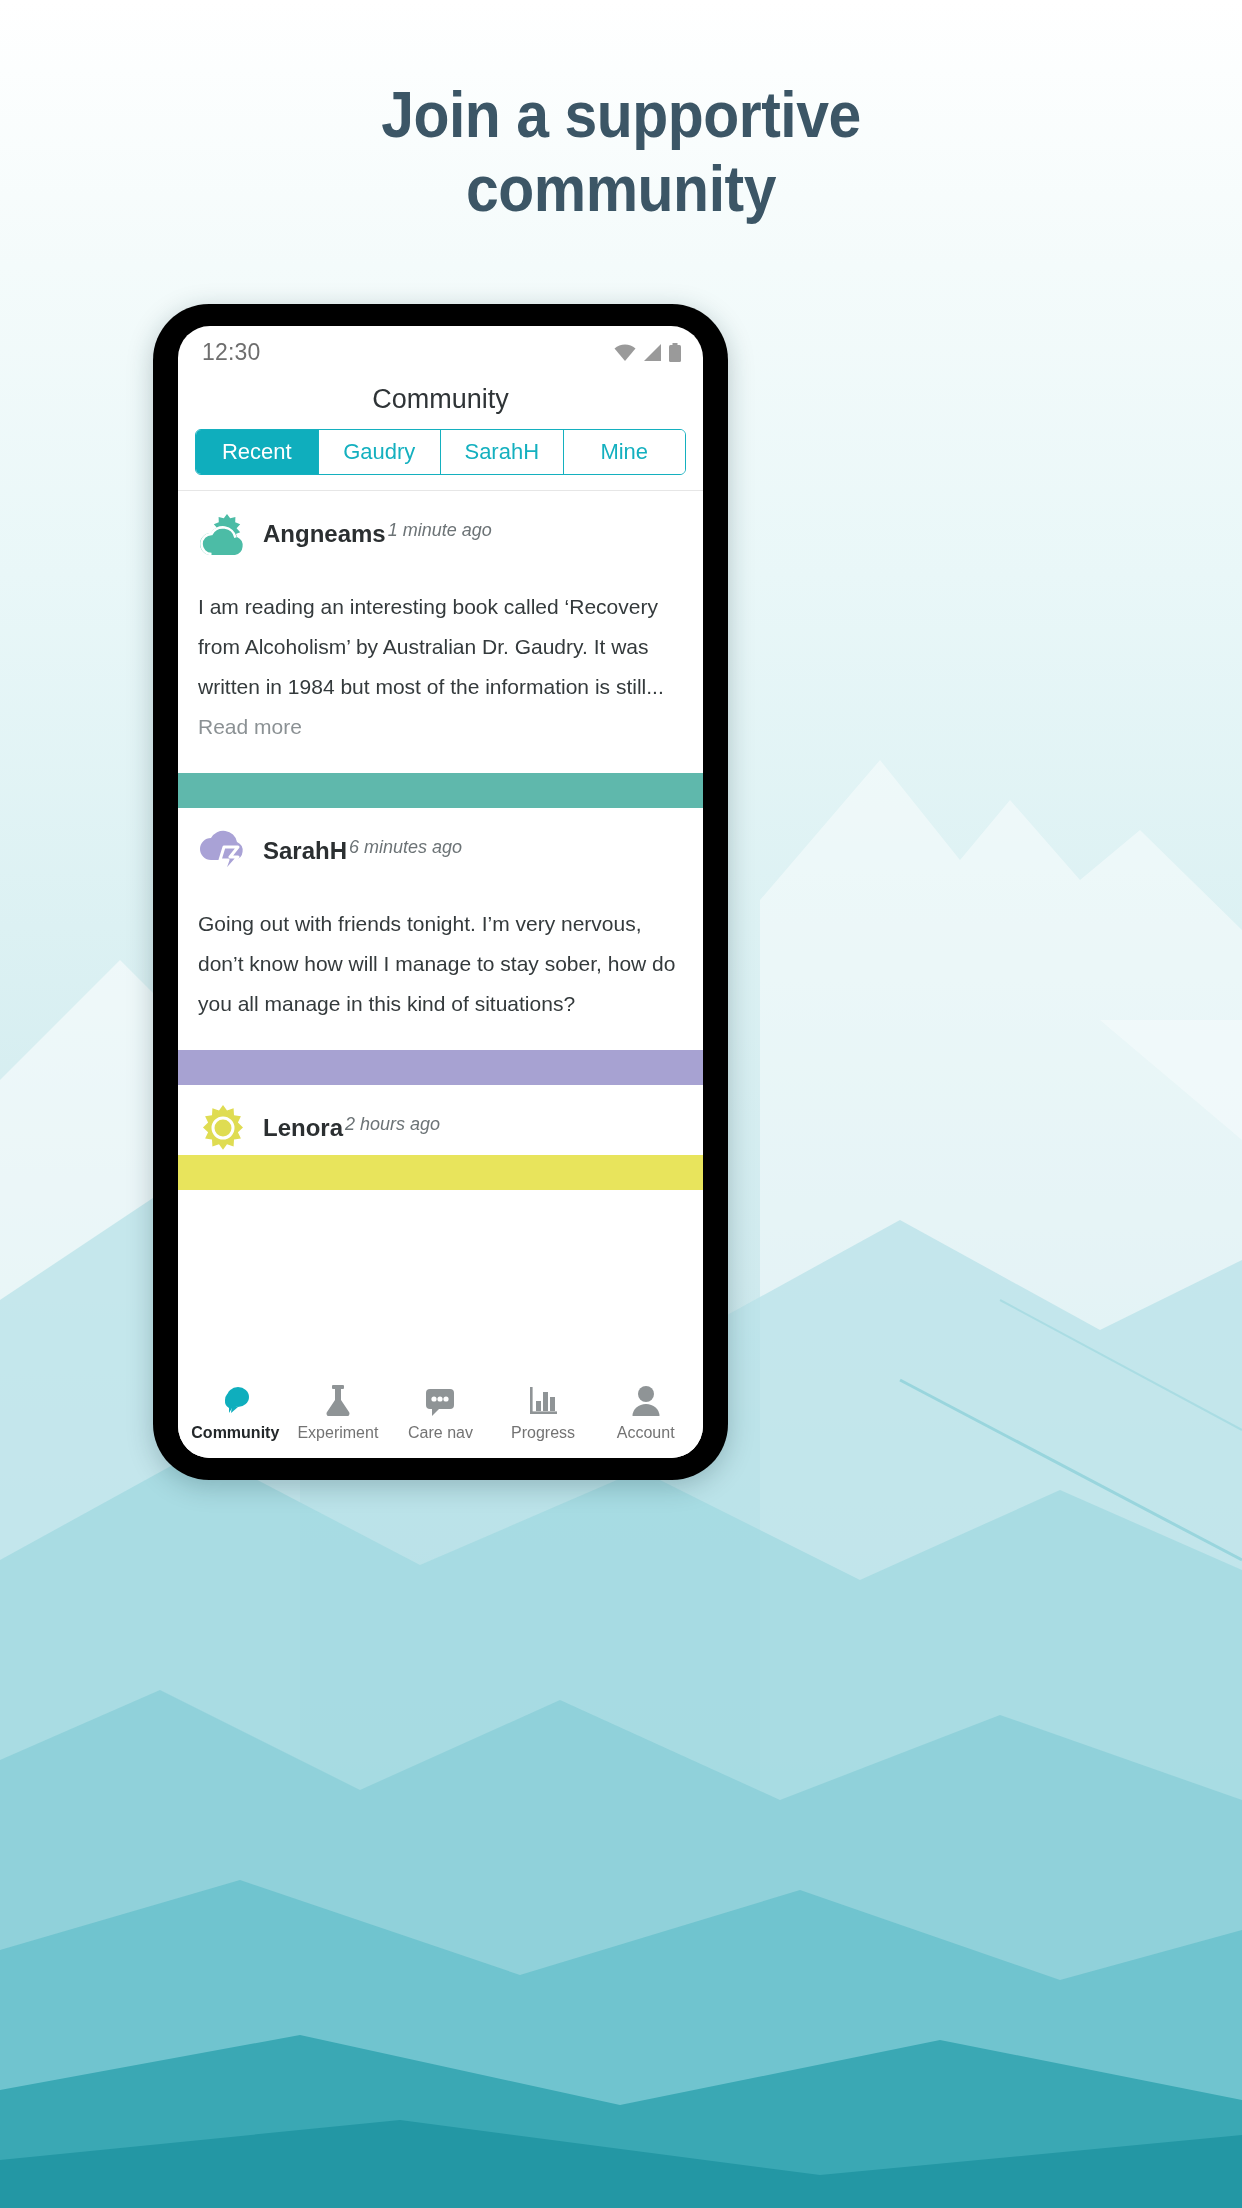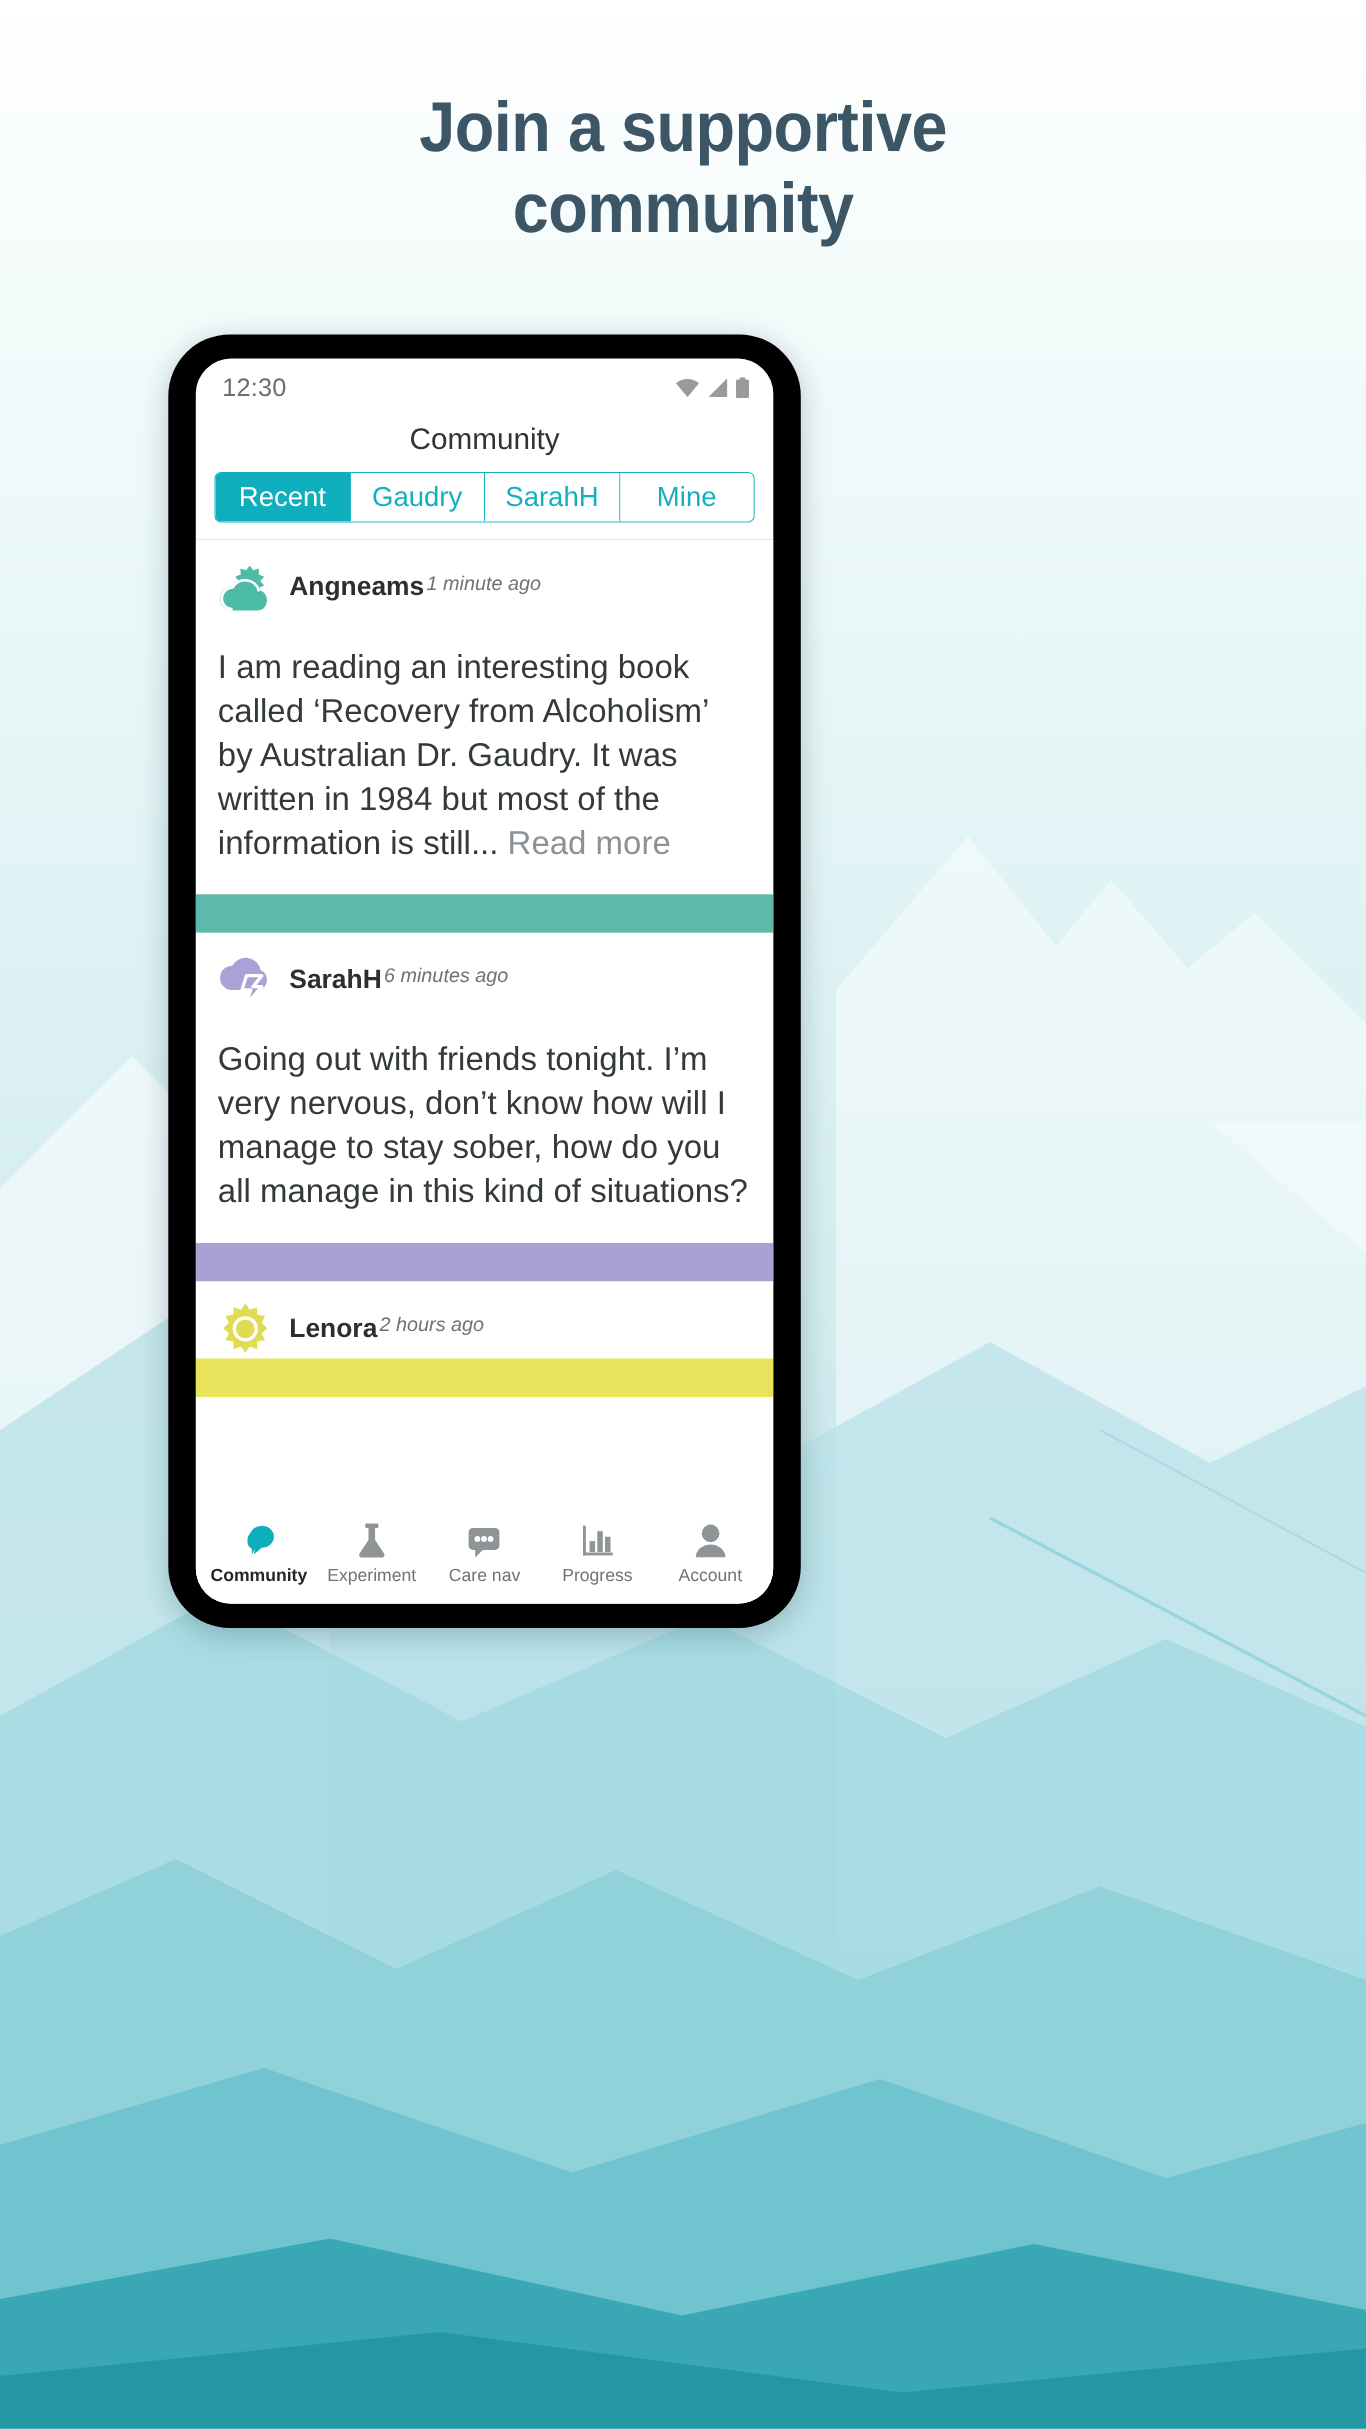--- a/index.html
+++ b/index.html
@@ -116,21 +116,21 @@
     border: 1.5px solid #14B0BF;
     border-radius: 6px;
     overflow: hidden;
     height: 44px;
   }
   .seg-btn {
     flex: 1 1 0;
     display: flex;
     align-items: center;
     justify-content: center;
-    font-size: 25px;
+    font-size: 22px;
     color: #14B0BF;
     background: #ffffff;
     border-right: 1.5px solid #14B0BF;
     font-family: "Liberation Sans Narrow", "Liberation Sans", sans-serif;
     box-sizing: border-box;
   }
   .seg-btn:last-child { border-right: none; }
   .seg-btn.active {
     background: #0FAEBD;
     color: #ffffff;
@@ -168,21 +168,21 @@
     color: #2b2f31;
     font-family: "Liberation Sans Narrow", "Liberation Sans", sans-serif;
   }
   .post-time {
     font-size: 18px;
     color: #6c7376;
     font-family: "Liberation Sans Narrow", "Liberation Sans", sans-serif;
     font-style: italic;
   }
   .post-body {
-    font-size: 30px;
+    font-size: 21px;
     line-height: 40px;
     color: #343a3c;
     padding: 26px 0 26px 0;
     font-family: "Liberation Sans Narrow", "Liberation Sans", sans-serif;
   }
   .read-more { color: #8b9194; }
   .post-bar { height: 35px; }
 
   
   .bottomnav {

